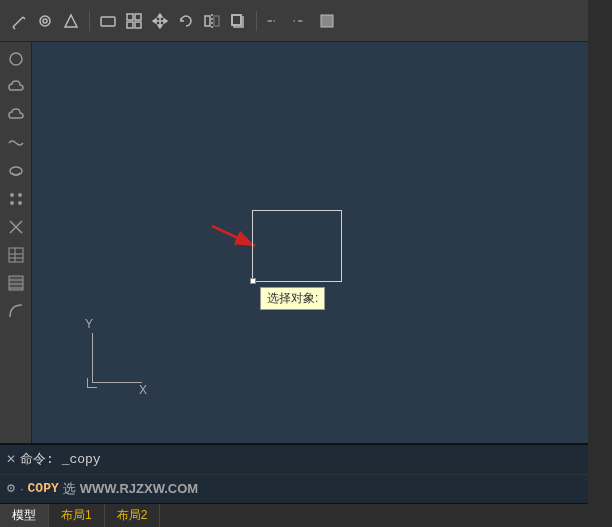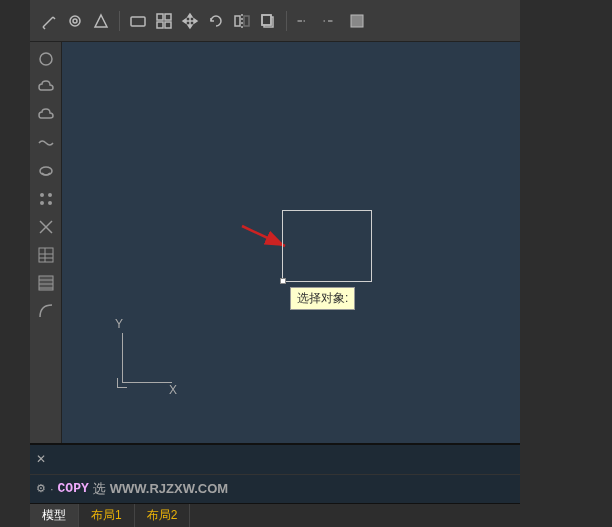--- a/index.html
+++ b/index.html
@@ -5,26 +5,25 @@
     * { margin: 0; padding: 0; box-sizing: border-box; }
     body {
       width: 612px;
       height: 527px;
       overflow: hidden;
       font-family: Arial, sans-serif;
       background: #2d2d2d;
     }
 
     .app-container {
-      width: 490px;
+      width: 588px;
       height: 527px;
       display: flex;
       flex-direction: column;
       background: #2b3a4a;
-      margin-left: 30px;
     }
 
     
     .toolbar {
       height: 42px;
       background: #3c3c3c;
       display: flex;
       align-items: center;
       padding: 0 8px;
       gap: 4px;
@@ -220,21 +219,21 @@
       gap: 4px;
     }
 
     .cmd-icon {
       color: #aaa;
       font-size: 11px;
       cursor: pointer;
     }
 
     .copy-badge {
-      color: #f0abfc;
+      color: #fdba74;
       font-size: 13px;
       font-family: 'Courier New', monospace;
       font-weight: bold;
     }
 
     .cmd-rest-text {
       color: #b0b0b0;
       font-size: 13px;
       font-family: 'Courier New', monospace;
     }
@@ -463,20 +462,21 @@
         <div class="axis-label-x">X</div>
         <div class="axis-corner-box"></div>
       </div>
 
     </div>
   </div>
 
   <div class="command-area">
     <div class="command-line">
       <span class="command-x-btn">✕</span>
+      <span class="command-text">命令: _copy</span>
     </div>
     <div class="command-input-line">
       <span class="cmd-icon">⚙</span>
       <span style="color:#aaa; font-size:11px;">·</span>
       <span class="copy-badge">COPY</span>
       <span class="cmd-rest-text"> 选</span>
       <span style="color:#a3a3a3; font-size:13px; font-weight:bold; font-family:Arial;">WWW.RJZXW.COM</span>
     </div>
   </div>
 

